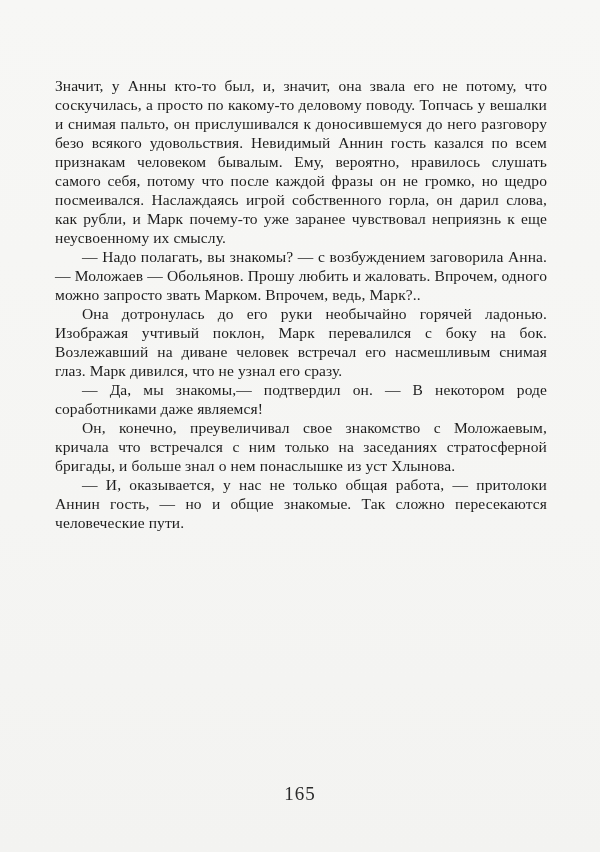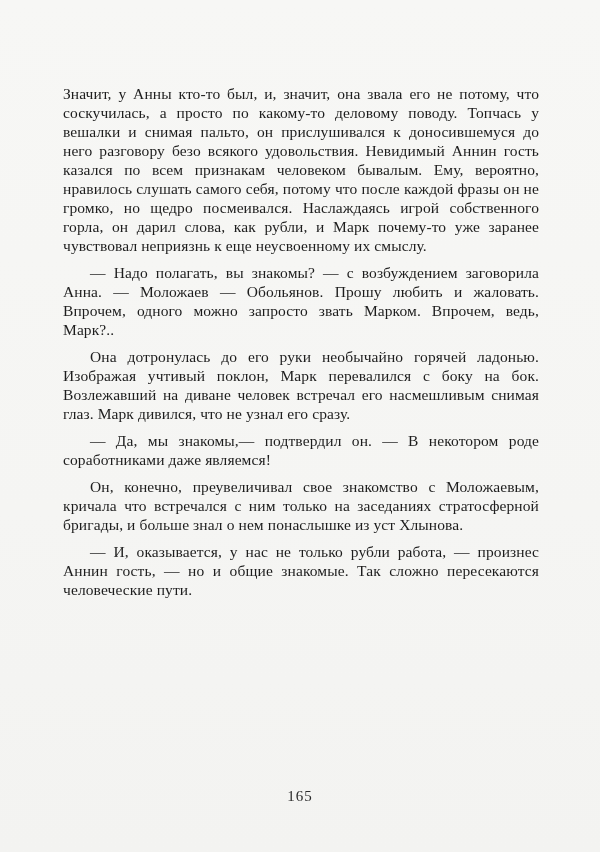--- a/index.html
+++ b/index.html
@@ -25,43 +25,43 @@
     position: absolute;
     top: 76px;
     left: 55px;
     width: 492px;
     font-size: 15.5px;
     line-height: 19px;
     text-align: justify;
     letter-spacing: 0.1px;
   }
   .text-block p {
-    margin: 8px;
+    margin: 0;
     padding: 0;
   }
   .text-block p.indent {
     text-indent: 27px;
   }
   .page-number {
     position: absolute;
     left: 0;
     bottom: 47px;
     width: 100%;
     text-align: center;
-    font-size: 15px;
+    font-size: 19px;
     letter-spacing: 1px;
     color: #2a2a2a;
   }
 </style>
 </head>
 <body>
 
 <div class="page">
   <div class="text-block">
     <p>Значит, у Анны кто-то был, и, значит, она звала его не потому, что соскучилась, а просто по какому-то деловому поводу. Топчась у вешалки и снимая пальто, он прислушивался к доносившемуся до него разговору безо всякого удовольствия. Невидимый Аннин гость казался по всем признакам человеком бывалым. Ему, вероятно, нравилось слушать самого себя, потому что после каждой фразы он не громко, но щедро посмеивался. Наслаждаясь игрой собственного горла, он дарил слова, как рубли, и Марк почему-то уже заранее чувствовал неприязнь к еще неусвоенному их смыслу.</p>
     <p class="indent">— Надо полагать, вы знакомы? — с возбуждением заговорила Анна. — Моложаев — Обольянов. Прошу любить и жаловать. Впрочем, одного можно запросто звать Марком. Впрочем, ведь, Марк?..</p>
     <p class="indent">Она дотронулась до его руки необычайно горячей ладонью. Изображая учтивый поклон, Марк перевалился с боку на бок. Возлежавший на диване человек встречал его насмешливым снимая глаз. Марк дивился, что не узнал его сразу.</p>
     <p class="indent">— Да, мы знакомы,— подтвердил он. — В некотором роде соработниками даже являемся!</p>
     <p class="indent">Он, конечно, преувеличивал свое знакомство с Моложаевым, кричала что встречался с ним только на заседаниях стратосферной бригады, и больше знал о нем понаслышке из уст Хлынова.</p>
-    <p class="indent">— И, оказывается, у нас не только рубли работа, — произнес Аннин гость, — но и общие знакомые. Так сложно пересекаются человеческие пути.</p>
+    <p class="indent">— И, оказывается, у нас не только общая работа, — притолоки Аннин гость, — но и общие знакомые. Так сложно пересекаются человеческие пути.</p>
   </div>
   <div class="page-number">165</div>
 </div>
 
 </body></html>

